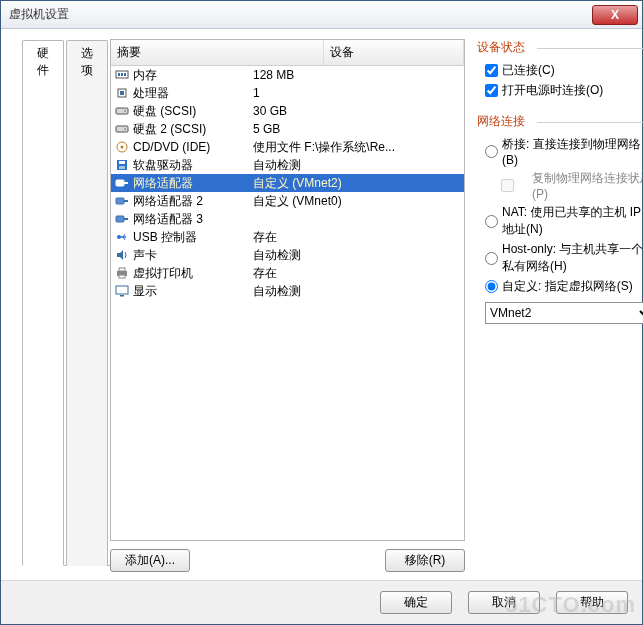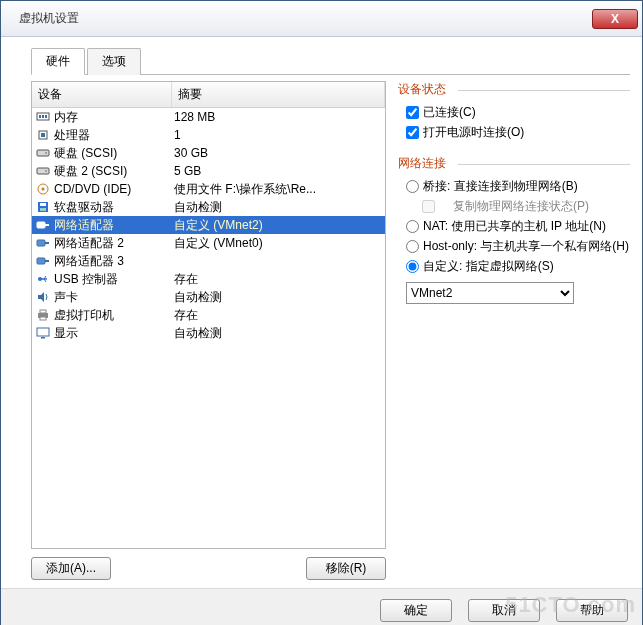--- a/index.html
+++ b/index.html
@@ -1,21 +1,21 @@
 <!DOCTYPE html>
 <html><head>
 <meta charset="utf-8">
 <style>
 * { box-sizing: border-box; font-family: "Microsoft YaHei", "SimSun", Arial, sans-serif; font-size: 12px; }
 body { margin: 0; background: #6b8aad; padding: 0; }
 .window { width: 643px; height: 625px; background: #fff; border: 1px solid #3a5b7f; box-shadow: 0 0 8px rgba(0,0,0,0.4); position: relative; }
-.titlebar { height: 36px; background: linear-gradient(#fdfdfd, #e8ecf2); display: flex; align-items: center; padding: 0 4px 0 18px; border-bottom: 1px solid #c0c8d4; }
+.titlebar { height: 28px; background: linear-gradient(#fdfdfd, #e8ecf2); display: flex; align-items: center; padding: 0 4px 0 8px; border-bottom: 1px solid #c0c8d4; }
 .titlebar .title { flex: 1; color: #333; }
 .titlebar .close-btn { width: 46px; height: 20px; background: linear-gradient(#e6a0a0, #c73030); border: 1px solid #8a1f1f; border-radius: 3px; display: flex; align-items: center; justify-content: center; color: #fff; font-weight: bold; cursor: pointer; }
-.body { padding: 10px 12px 8px 1px; height: calc(100% - 28px - 44px); display: flex; flex-direction: column; margin-left: 29px; }
+.body { padding: 10px 12px 8px 21px; height: calc(100% - 28px - 44px); display: flex; flex-direction: row; }
 .tabs { display: flex; border-bottom: 1px solid #b8b8b8; margin-bottom: 6px; }
 .tab { padding: 4px 14px; border: 1px solid #b8b8b8; border-bottom: none; background: #f4f4f4; margin-right: 2px; cursor: pointer; border-radius: 2px 2px 0 0; position: relative; top: 1px; }
 .tab.active { background: #fff; border-bottom: 1px solid #fff; }
 .cols { display: flex; flex: 1; min-height: 0; }
 .left { width: 355px; display: flex; flex-direction: column; }
 .right { flex: 1; padding-left: 12px; }
 .list-wrap { border: 1px solid #b8b8b8; flex: 1; min-height: 0; background: #fff; }
 .list-header { display: flex; background: linear-gradient(#fdfdfd, #eaeaea); border-bottom: 1px solid #cfcfcf; }
 .list-header .col { padding: 4px 6px; border-right: 1px solid #dcdcdc; }
 .col-dev { width: 140px; }
@@ -55,22 +55,22 @@
   <div class="body">
     <div class="tabs">
       <div class="tab active"><span>硬件</span></div>
       <div class="tab"><span>选项</span></div>
     </div>
 
     <div class="cols">
       <div class="left">
         <div class="list-wrap">
           <div class="list-header">
+            <div class="col col-sum">摘要</div>
             <div class="col col-dev">设备</div>
-            <div class="col col-sum">摘要</div>
           </div>
           <div class="list-body" id="list-body">
               <div class="row">
                 <span class="icon">
                   <svg width="14" height="12">
                     <rect x="1" y="2" width="12" height="7" fill="none" stroke="#555"></rect>
                     <rect x="3" y="4" width="2" height="3" fill="#3a6ea5"></rect>
                     <rect x="6" y="4" width="2" height="3" fill="#3a6ea5"></rect>
                     <rect x="9" y="4" width="2" height="3" fill="#3a6ea5"></rect>
                   </svg>

